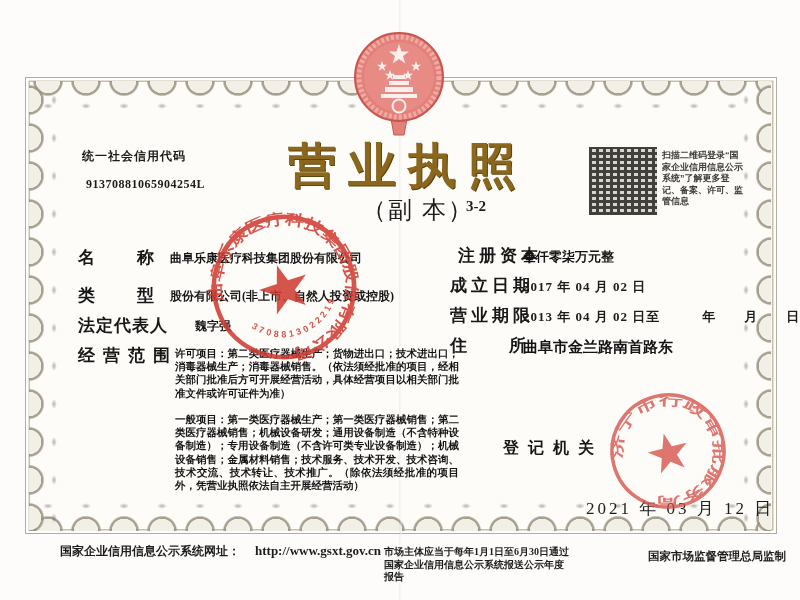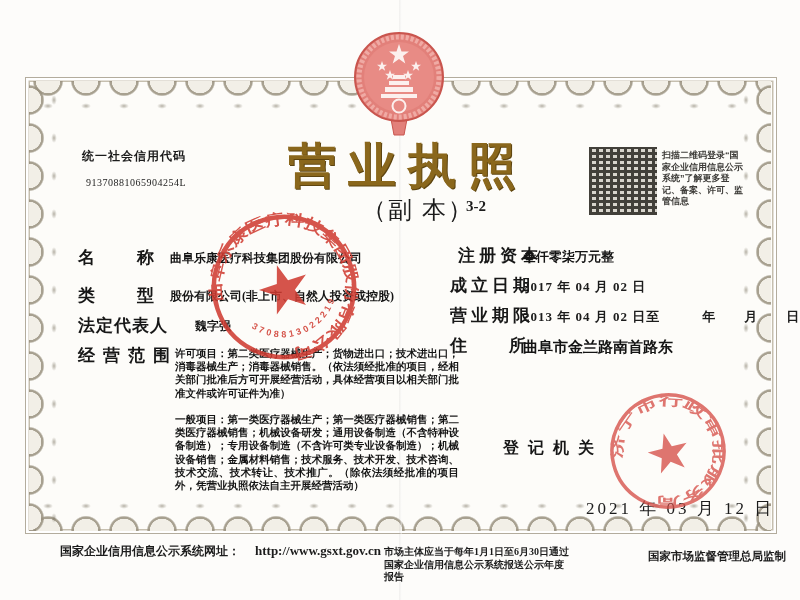--- a/index.html
+++ b/index.html
@@ -30,21 +30,21 @@
     background:linear-gradient(90deg, rgba(0,0,0,.05), rgba(255,255,255,.5));}
   
   .lbl{font-weight:700;font-size:17px;white-space:nowrap;color:#171717;}
   .ls-a{letter-spacing:42px;}  
   .ls-b{letter-spacing:8px;}   
   .ls-c{letter-spacing:1px;}   
   .ls-d{letter-spacing:4px;}   
   .ls-e{letter-spacing:9px;}   
   .val{font-weight:700;font-size:12px;white-space:nowrap;color:#141414;}
   .small-label{font-weight:700;font-size:12px;letter-spacing:1px;}
-  .code{font-weight:400;font-size:10px;letter-spacing:.5px;}
+  .code{font-weight:700;font-size:12px;letter-spacing:.5px;}
   .title{font-weight:700;font-size:48px;letter-spacing:12px;color:#8a671c;
          text-shadow:1px 1px 0 #5e4510;white-space:nowrap;}
   .subtitle{font-weight:400;font-size:24px;letter-spacing:2px;}
   .copyno{font-weight:700;font-size:15px;}
   .scope{font-weight:700;font-size:10.5px;line-height:13.2px;width:284px;text-align:justify;color:#141414;}
   .datefld{font-weight:700;font-size:13px;letter-spacing:1px;white-space:nowrap;}
   .regdate{font-weight:400;font-size:17px;letter-spacing:3px;white-space:nowrap;}
   .qr{width:68px;height:68px;background-color:#dcd9d1;
       background-image:repeating-linear-gradient(0deg,#42403a 0 3px,transparent 3px 6px),
         repeating-linear-gradient(90deg,#42403a 0 3px,#d8d5cd 3px 7px),

